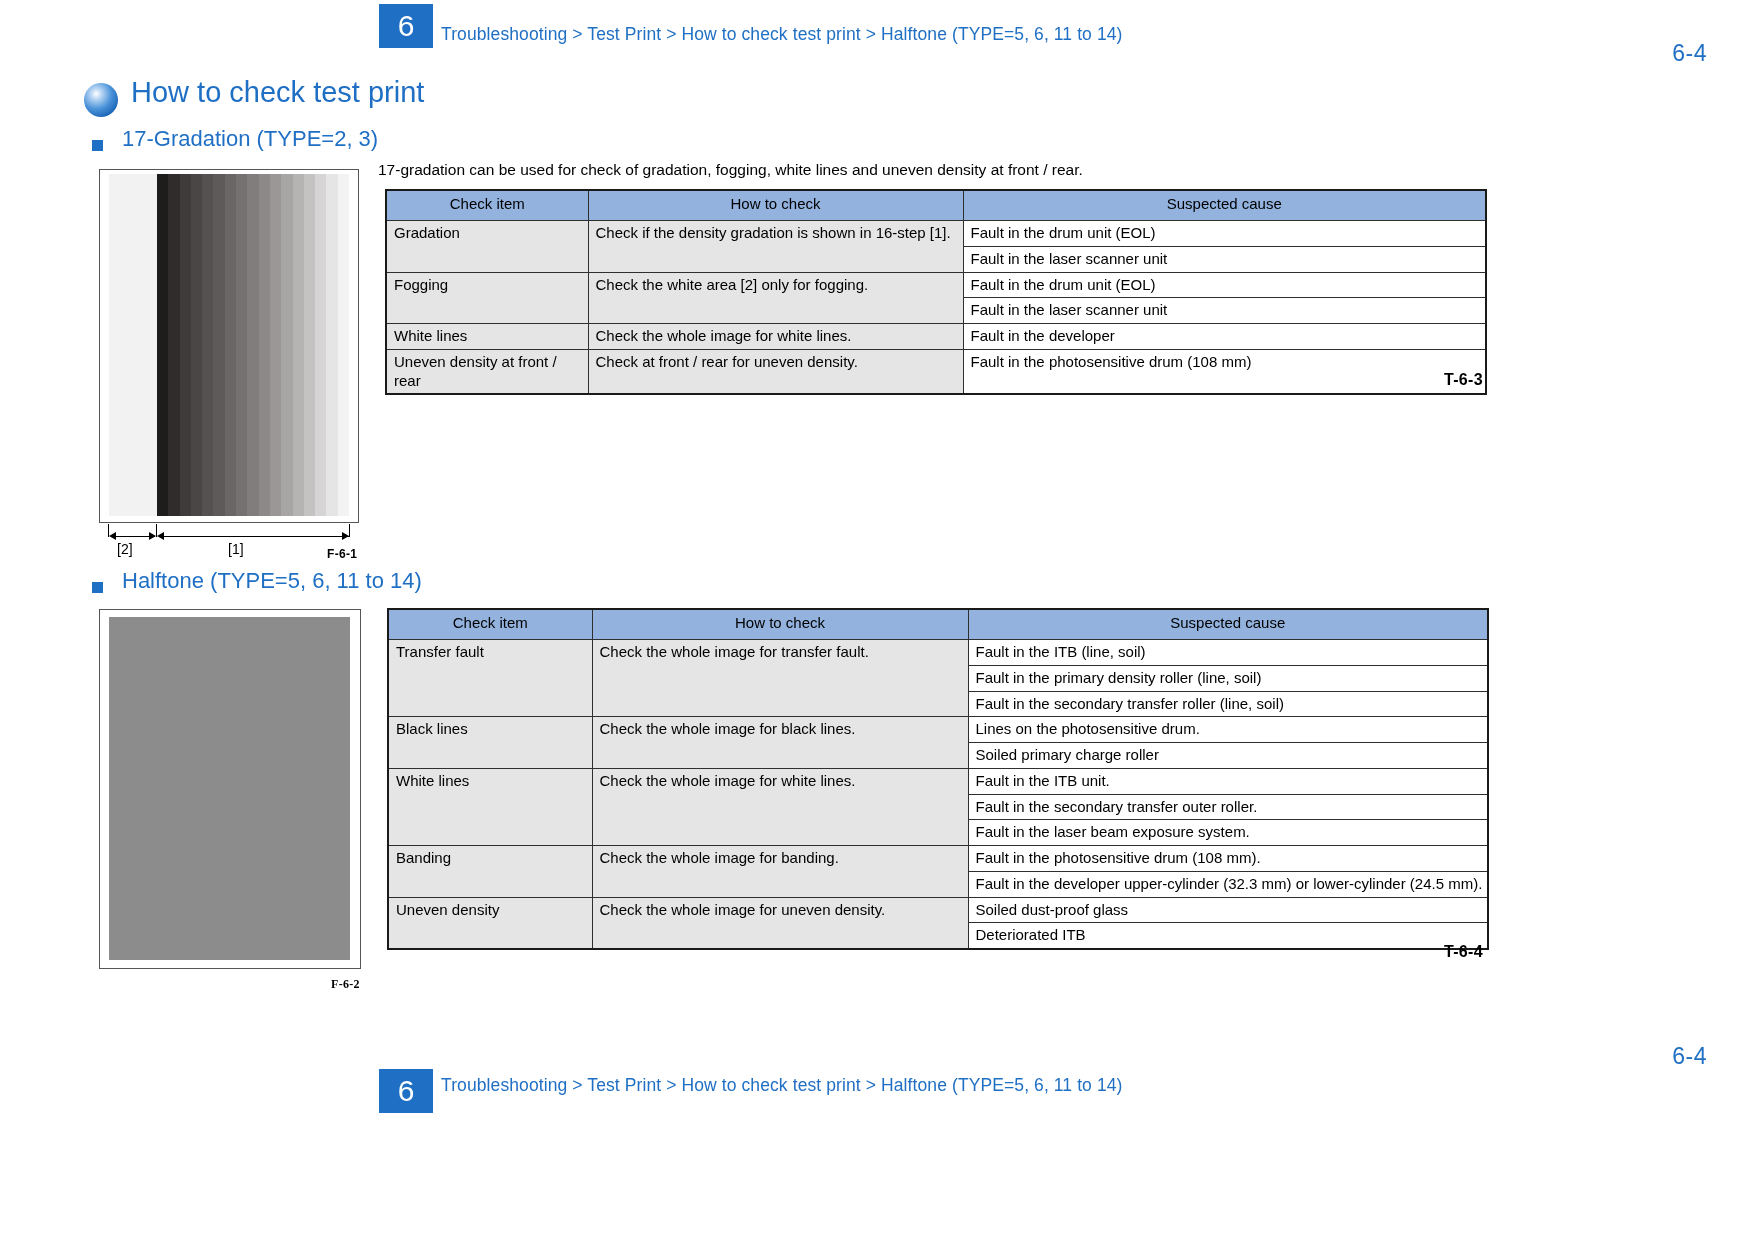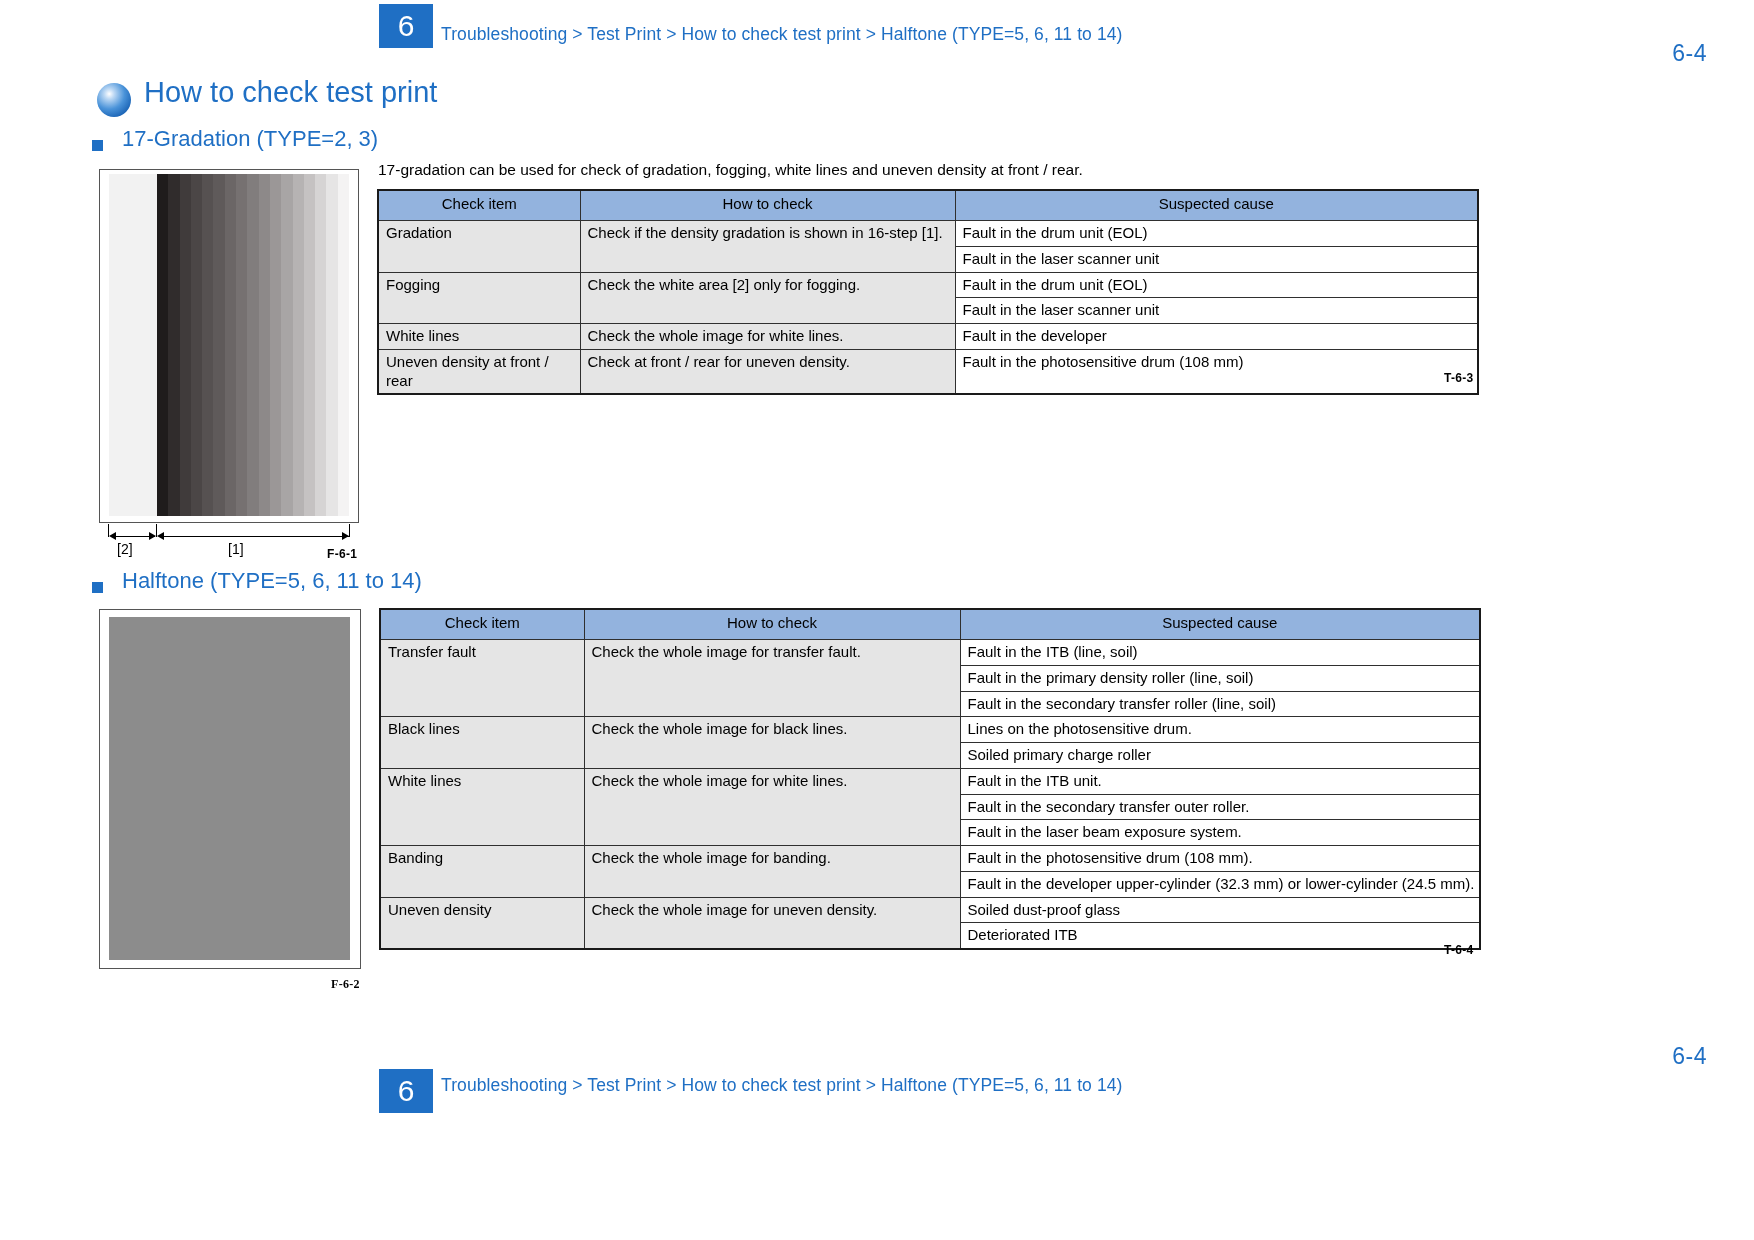--- a/index.html
+++ b/index.html
@@ -30,21 +30,21 @@
     white-space:nowrap;
     letter-spacing:0.1px;
   }
   .page-num-top{
     position:absolute;right:47px;top:40px;
     font-size:23px;color:#1f6fc4;
     letter-spacing:0.5px;
   }
 
   
-  #title-block{position:absolute;left:13px;top:78px;width:1396px;height:44px;}
+  #title-block{position:absolute;left:0;top:78px;width:1396px;height:44px;}
   .title-sphere{
     position:absolute;left:84px;top:5px;width:34px;height:34px;border-radius:50%;
     background:radial-gradient(circle at 36% 32%, #ffffff 0%, #bcd8f4 16%, #4a93d9 48%, #1a63b5 78%, #0d4e96 100%);
   }
   .title-text{
     position:absolute;left:131px;top:-2px;
     font-size:29px;color:#1f6fc4;white-space:nowrap;
   }
 
   
@@ -88,27 +88,28 @@
     padding-bottom:4px;
   }
   .doc-table td.lbl-cell{
     background:#e5e5e5;
   }
   .doc-table td.cause-cell{
     background:#ffffff;
   }
   .doc-table{
     border:2px solid #1a1a1a;
+    margin-left:8px;
   }
 
   #table1{left:377px;top:189px;width:1100px;}
   #table2{left:379px;top:608px;width:1100px;}
 
   .tbl-caption{
-    position:absolute;font-size:12px;color:#000;font-weight:bold;letter-spacing:0.3px;text-align:right;
+    position:absolute;font-size:16px;color:#000;font-weight:bold;letter-spacing:0.3px;text-align:right;
   }
   #cap-t63{left:1444px;top:371px;}
   #cap-t64{left:1444px;top:943px;}
 
   
   #fig1{
     position:absolute;left:99px;top:169px;width:258px;height:352px;
     border:1px solid #555;background:#ffffff;
   }
   #fig1 .sheet{

